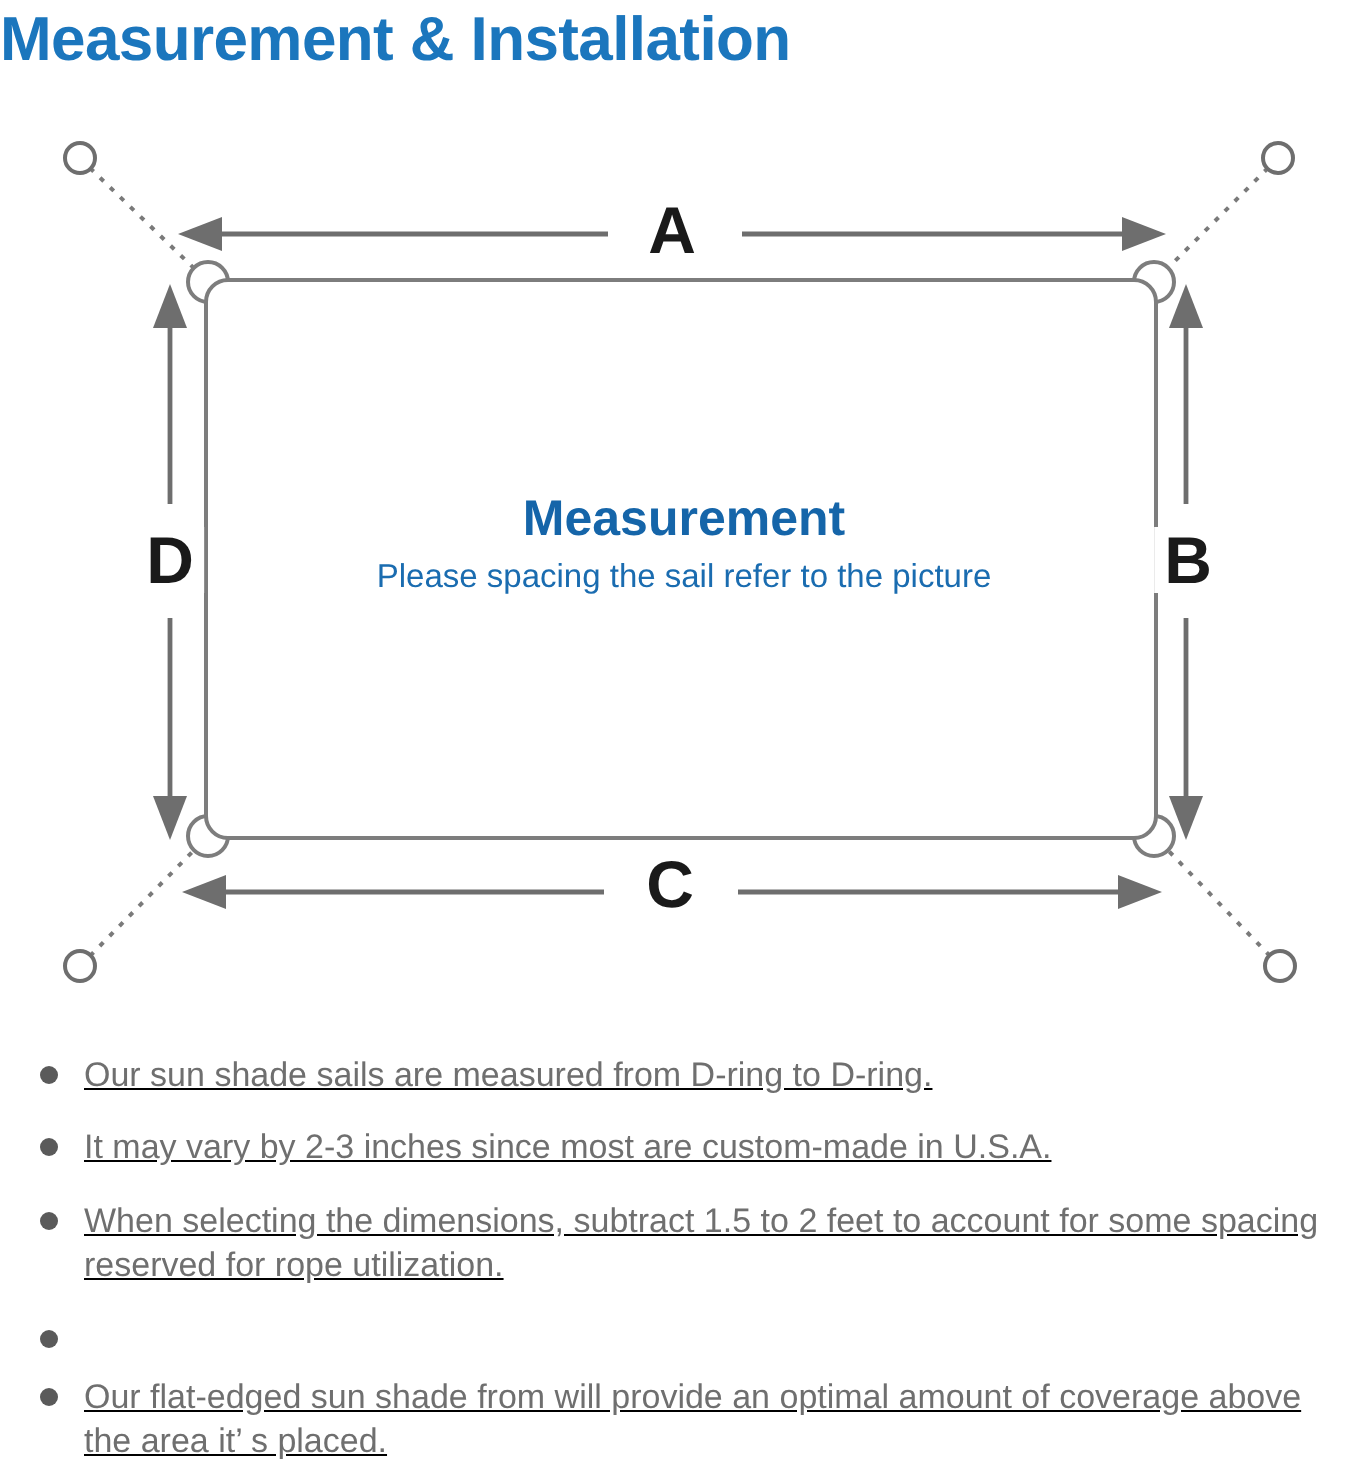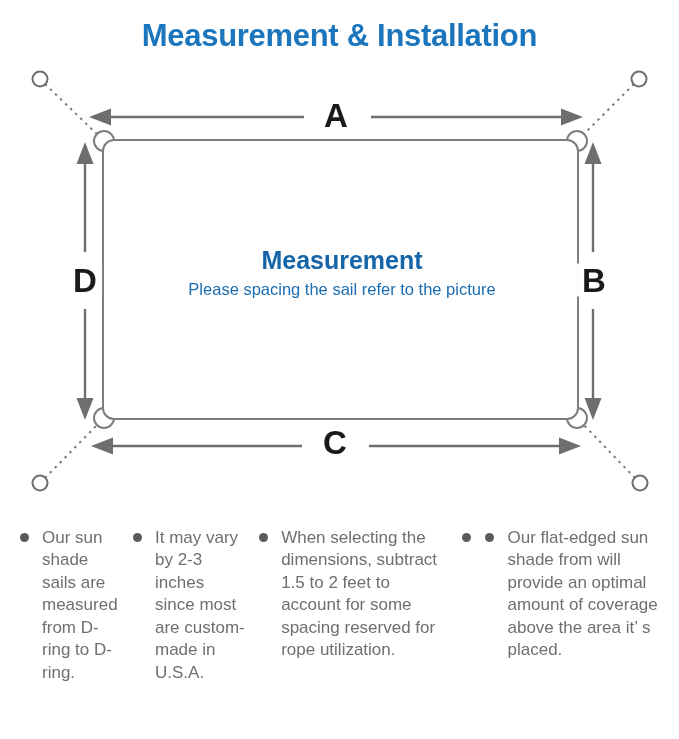--- a/index.html
+++ b/index.html
@@ -1,21 +1,21 @@
 <!DOCTYPE html>
 <html style="--title_blue: #1b76bd; --center_blue: #1565a9; --subtitle_blue: #1a6cb0; --line_gray: #7d7d7d; --arrow_gray: #6e6e6e; --label_black: #1a1a1a; --note_gray: #6f6f6f;"><head>
 <meta charset="utf-8">
 <style>
   html,body{margin:0;padding:0;}
   body{
     width:679px;height:739px;position:relative;background:#ffffff;
     font-family:"Liberation Sans", sans-serif;overflow:hidden;
   }
   .page-title{
-    position:absolute;top:18px;left:0;width:100%;text-align:center;
+    position:absolute;top:2px;left:0;width:100%;text-align:left;
     font-size:31px;font-weight:700;color:var(--title_blue);letter-spacing:-0.3px;
   }
   .diagram-svg{position:absolute;top:0;left:0;}
   .dim-label{
     position:absolute;transform:translate(-50%,-50%);
     font-size:33px;font-weight:700;color:var(--label_black);
     background:#fff;padding:0 5px;line-height:1;
   }
   .dim-label.top{left:336px;top:115px;}
   .dim-label.right{left:594px;top:280px;}
@@ -24,21 +24,21 @@
   .center-heading{
     position:absolute;left:342px;top:260px;transform:translate(-50%,-50%);
     font-size:25px;font-weight:700;color:var(--center_blue);white-space:nowrap;
   }
   .center-subtitle{
     position:absolute;left:342px;top:289px;transform:translate(-50%,-50%);
     font-size:16.5px;color:var(--subtitle_blue);white-space:nowrap;
   }
   .notes{
     position:absolute;left:20px;top:527px;width:640px;
-    list-style:none;margin:0;padding:0;display:flex;flex-direction:row;gap:14px;
+    list-style:none;margin:0;padding:0;display:flex;flex-direction:column;gap:14px;text-decoration:underline;
   }
   .notes li{display:flex;gap:13px;align-items:flex-start;}
   .bullet-dot{
     width:9px;height:9px;border-radius:50%;background:#5a5a5a;
     flex:0 0 auto;margin-top:6px;
   }
   .note-text{font-size:17px;line-height:1.32;color:var(--note_gray);}
 </style>
 </head>
 <body>

